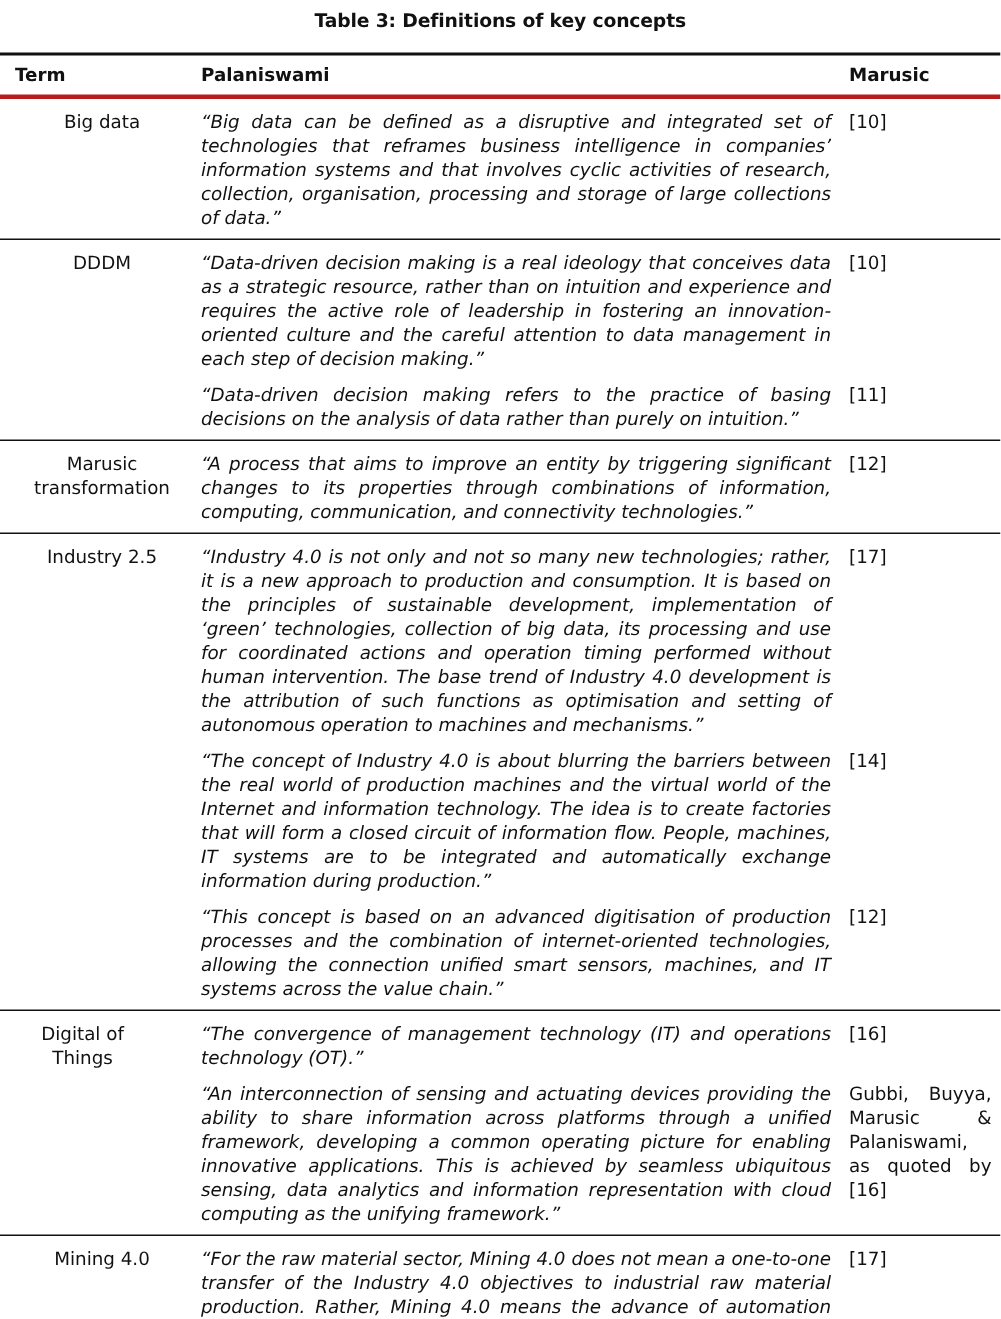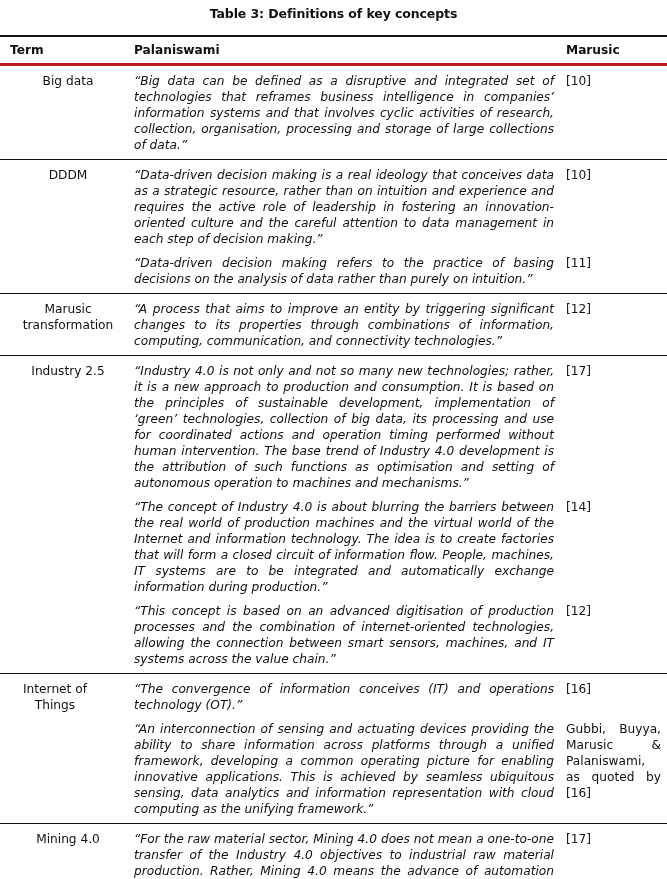--- a/index.html
+++ b/index.html
@@ -87,29 +87,29 @@
     <tr class="first">
       <td class="term" rowspan="3">Industry 2.5</td>
       <td class="def">“Industry 4.0 is not only and not so many new technologies; rather, it is a new approach to production and consumption. It is based on the principles of sustainable development, implementation of ‘green’ technologies, collection of big data, its processing and use for coordinated actions and operation timing performed without human intervention. The base trend of Industry 4.0 development is the attribution of such functions as optimisation and setting of autonomous operation to machines and mechanisms.”</td>
       <td class="src">[17]</td>
     </tr>
     <tr class="sub">
       <td class="def">“The concept of Industry 4.0 is about blurring the barriers between the real world of production machines and the virtual world of the Internet and information technology. The idea is to create factories that will form a closed circuit of information flow. People, machines, IT systems are to be integrated and automatically exchange information during production.”</td>
       <td class="src">[14]</td>
     </tr>
     <tr class="sub endrow">
-      <td class="def">“This concept is based on an advanced digitisation of production processes and the combination of internet-oriented technologies, allowing the connection between smart sensors, machines, and IT systems across the value chain.”</td>
+      <td class="def">“This concept is based on an advanced digitisation of production processes and the combination of internet-oriented technologies, allowing the connection unified smart sensors, machines, and IT systems across the value chain.”</td>
       <td class="src">[12]</td>
     </tr>
   </tbody>
 
   <tbody class="group">
     <tr class="first">
-      <td class="term" rowspan="2" style="padding-right:30px">Internet of Things</td>
-      <td class="def">“The convergence of information conceives (IT) and operations technology (OT).”</td>
+      <td class="term" rowspan="2" style="padding-right:30px">Digital of Things</td>
+      <td class="def">“The convergence of management technology (IT) and operations technology (OT).”</td>
       <td class="src">[16]</td>
     </tr>
     <tr class="sub endrow">
       <td class="def">“An interconnection of sensing and actuating devices providing the ability to share information across platforms through a unified framework, developing a common operating picture for enabling innovative applications. This is achieved by seamless ubiquitous sensing, data analytics and information representation with cloud computing as the unifying framework.”</td>
       <td class="src src-multi">Gubbi, Buyya, Marusic &amp; Palaniswami, as quoted by [16]</td>
     </tr>
   </tbody>
 
   <tbody class="group last">
     <tr class="first endrow">

